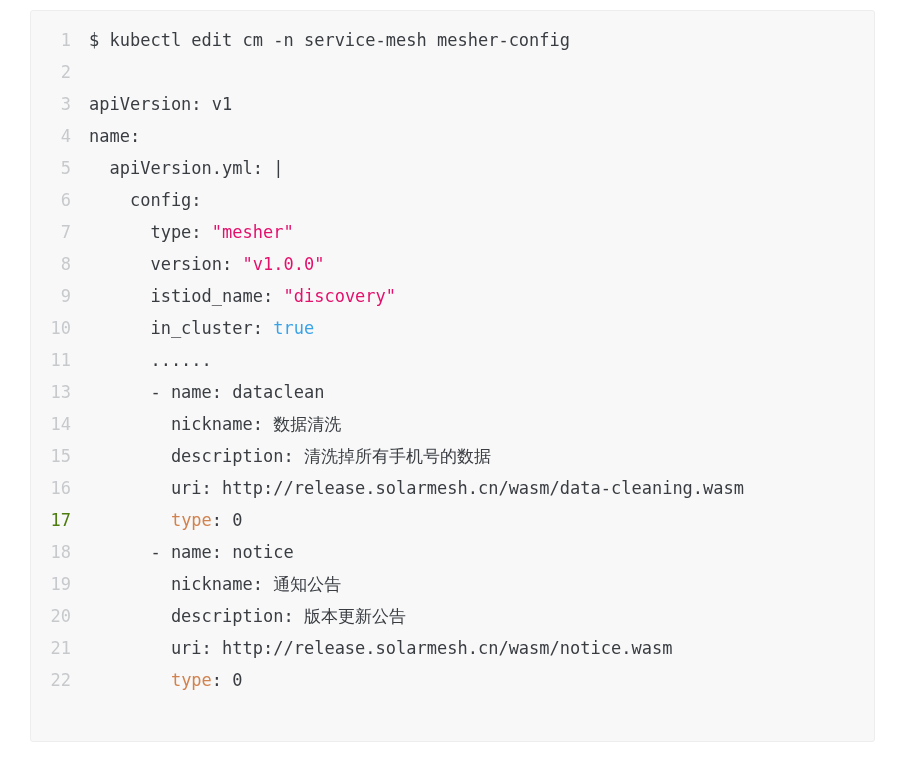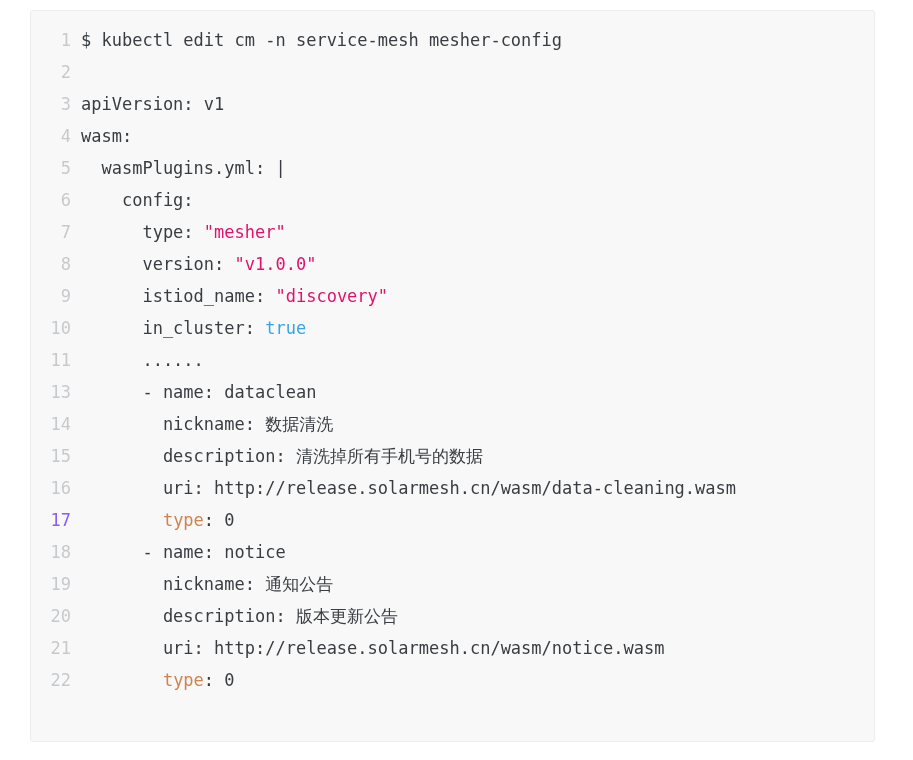--- a/index.html
+++ b/index.html
@@ -32,21 +32,21 @@
   }
   .line-number {
     flex: 0 0 40px;
     width: 40px;
     text-align: right;
     color: #c7cacd;
     user-select: none;
     white-space: pre;
   }
   .line-content {
-    margin-left: 10px;
+    margin-left: 18px;
     white-space: pre;
     color: #393d42;
   }
   .line-content span { white-space: pre; }
 </style>
 </head>
 <body>
 
 <div class="code-block" style="background: rgb(248, 248, 248);">
   <div class="code-line">
@@ -59,26 +59,26 @@
     <span class="line-content"></span>
   </div>
 
   <div class="code-line">
     <span class="line-number" style="color: rgb(199, 202, 205);">3</span>
     <span class="line-content"><span style="color: rgb(57, 61, 66);">apiVersion: v1</span></span>
   </div>
 
   <div class="code-line">
     <span class="line-number" style="color: rgb(199, 202, 205);">4</span>
-    <span class="line-content"><span style="color: rgb(57, 61, 66);">wasm:</span></span>
+    <span class="line-content"><span style="color: rgb(57, 61, 66);">name:</span></span>
   </div>
 
   <div class="code-line">
     <span class="line-number" style="color: rgb(199, 202, 205);">5</span>
-    <span class="line-content"><span style="color: rgb(57, 61, 66);">  wasmPlugins.yml: |</span></span>
+    <span class="line-content"><span style="color: rgb(57, 61, 66);">  apiVersion.yml: |</span></span>
   </div>
 
   <div class="code-line">
     <span class="line-number" style="color: rgb(199, 202, 205);">6</span>
     <span class="line-content"><span style="color: rgb(57, 61, 66);">    config:</span></span>
   </div>
 
   <div class="code-line">
     <span class="line-number" style="color: rgb(199, 202, 205);">7</span>
     <span class="line-content"><span style="color: rgb(57, 61, 66);">      type: </span><span style="color: rgb(227, 17, 108);">"mesher"</span></span>
@@ -119,21 +119,21 @@
     <span class="line-number" style="color: rgb(199, 202, 205);">15</span>
     <span class="line-content"><span style="color: rgb(57, 61, 66);">        description: 清洗掉所有手机号的数据</span></span>
   </div>
 
   <div class="code-line">
     <span class="line-number" style="color: rgb(199, 202, 205);">16</span>
     <span class="line-content"><span style="color: rgb(57, 61, 66);">        uri: http://release.solarmesh.cn/wasm/data-cleaning.wasm</span></span>
   </div>
 
   <div class="code-line">
-    <span class="line-number" style="color: #8b5cf6;">17</span>
+    <span class="line-number" style="color: #4d7c0f;">17</span>
     <span class="line-content"><span style="color: rgb(57, 61, 66);">        </span><span style="color: rgb(210, 130, 78);">type</span><span style="color: rgb(57, 61, 66);">: 0</span></span>
   </div>
 
   <div class="code-line">
     <span class="line-number" style="color: rgb(199, 202, 205);">18</span>
     <span class="line-content"><span style="color: rgb(57, 61, 66);">      - name: notice</span></span>
   </div>
 
   <div class="code-line">
     <span class="line-number" style="color: rgb(199, 202, 205);">19</span>

